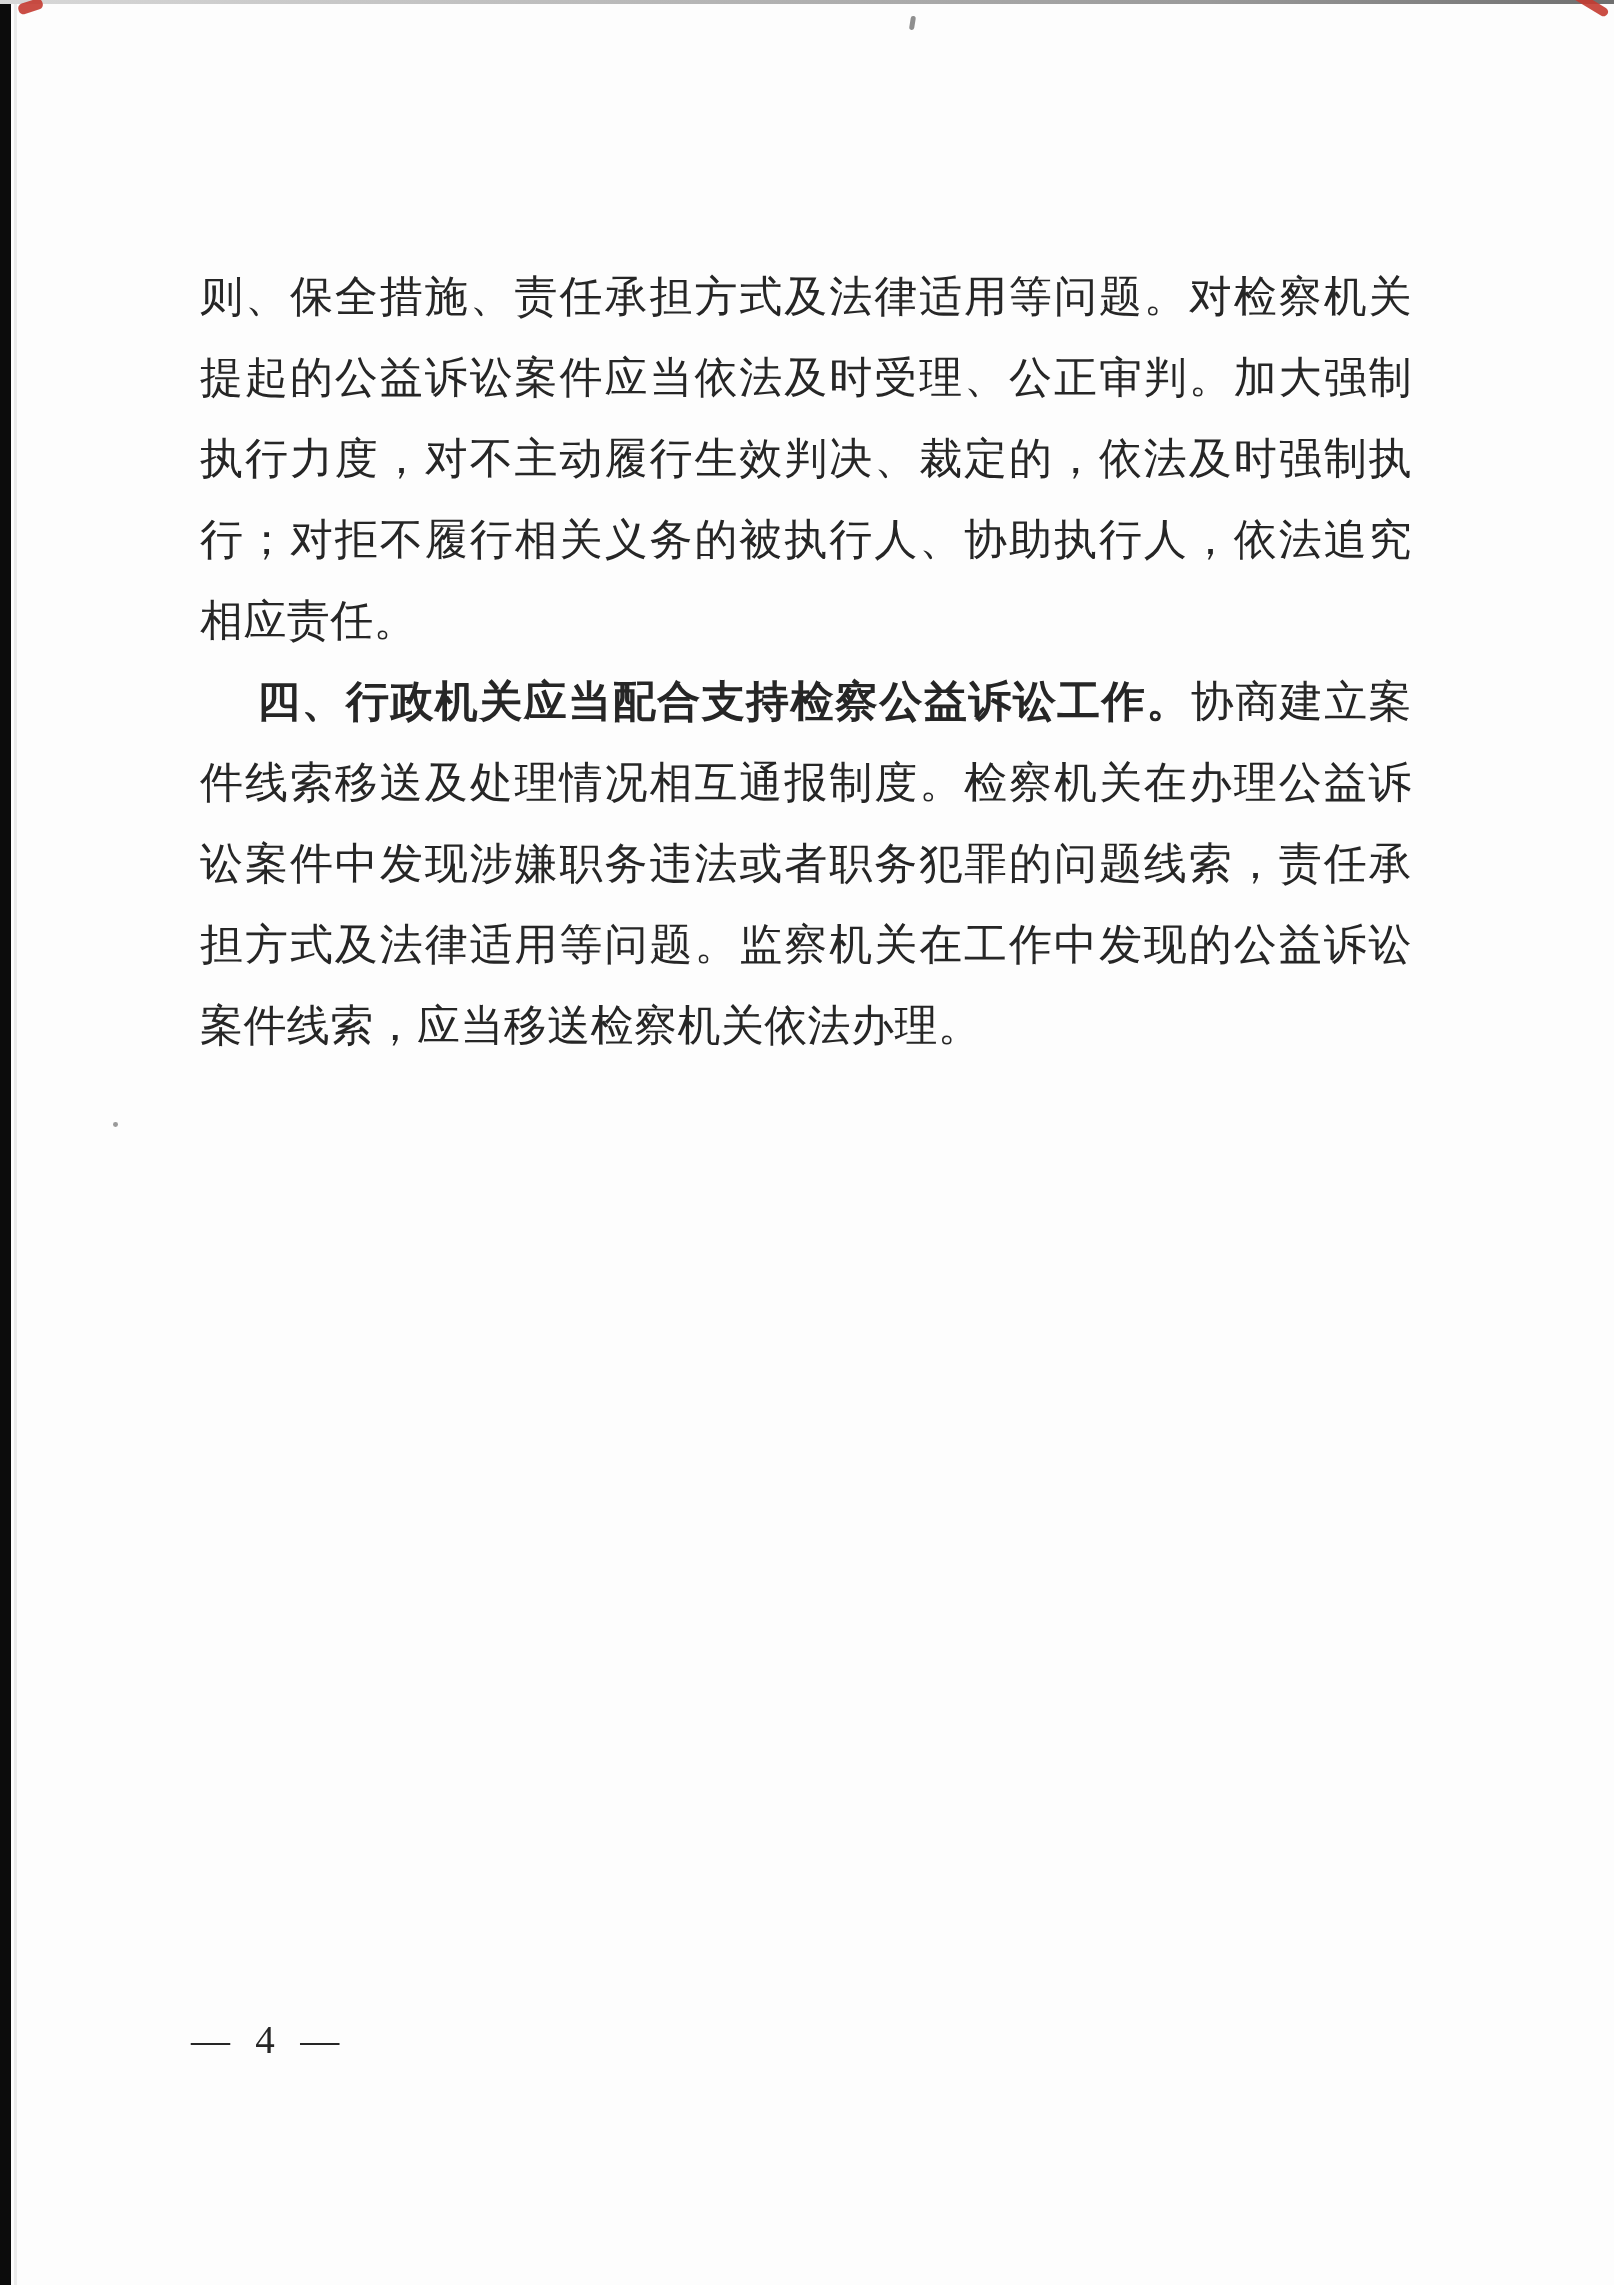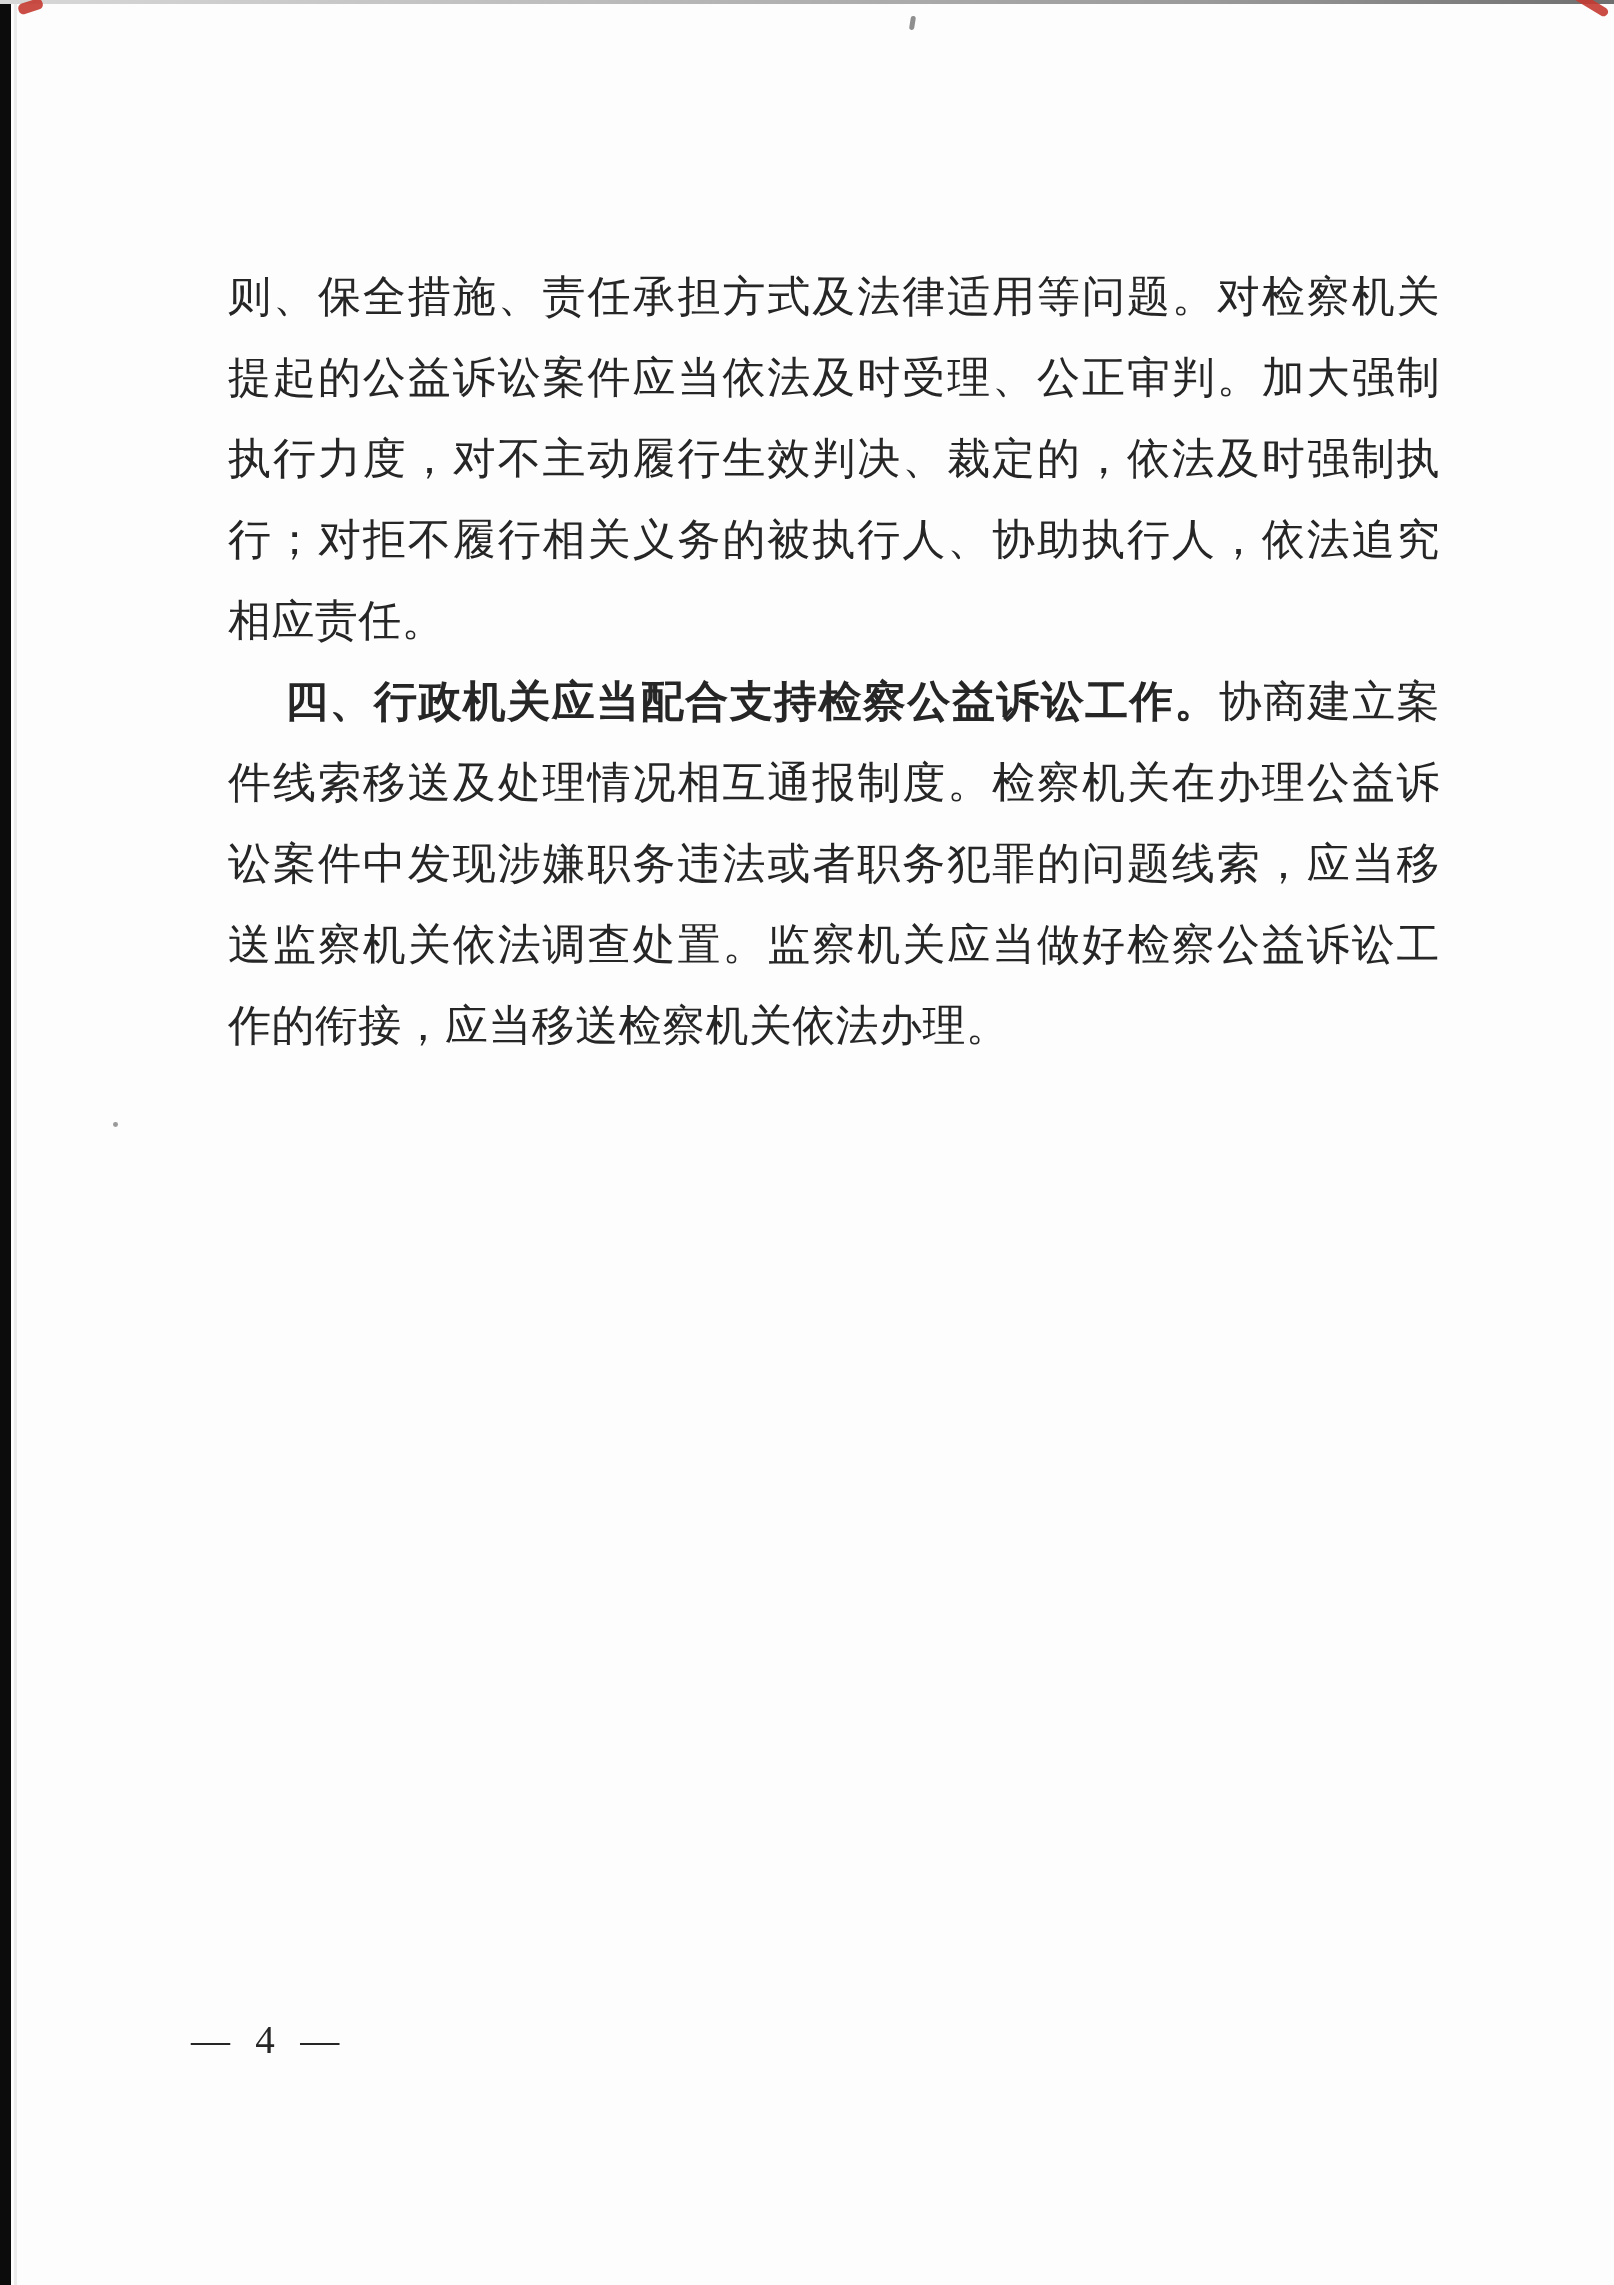--- a/index.html
+++ b/index.html
@@ -68,21 +68,20 @@
   .content {
     position: absolute;
     left: 200px;
     top: 256px;
     width: 1212px;
     font-size: 43px;
     line-height: 81px;
     letter-spacing: 0.4px;
     text-align: justify;
     text-justify: inter-character;
-    margin-left: 28px;
   }
   .content p {
     margin: 0;
     padding: 0;
   }
   .content p.indent { text-indent: 57px; }
   .seg-head {
     font-family: "Liberation Sans", sans-serif;
     font-weight: 700;
   }
@@ -103,18 +102,18 @@
   <div class="scan-strip-left" style="background: rgb(12, 12, 12);"></div>
   <div class="scan-shadow-line"></div>
   <div class="scan-line-top"></div>
   <div class="mark-topleft" style="background: rgb(196, 59, 49);"></div>
   <div class="mark-topright" style="background: rgb(196, 59, 49);"></div>
   <div class="speck-top"></div>
   <div class="speck-margin"></div>
 
   <main class="content" id="paragraphs" style="color: rgb(38, 38, 38);">
       <p class=""><span class="seg-body">则、保全措施、责任承担方式及法律适用等问题。对检察机关提起的公益诉讼案件应当依法及时受理、公正审判。加大强制执行力度，对不主动履行生效判决、裁定的，依法及时强制执行；对拒不履行相关义务的被执行人、协助执行人，依法追究相应责任。</span></p>
-      <p class="indent"><span class="seg-head">四、行政机关应当配合支持检察公益诉讼工作。</span><span class="seg-body">协商建立案件线索移送及处理情况相互通报制度。检察机关在办理公益诉讼案件中发现涉嫌职务违法或者职务犯罪的问题线索，应当移送监察机关依法调查处置。监察机关应当做好检察公益诉讼工作的衔接，应当移送检察机关依法办理。</span></p>
+      <p class="indent"><span class="seg-head">四、行政机关应当配合支持检察公益诉讼工作。</span><span class="seg-body">协商建立案件线索移送及处理情况相互通报制度。检察机关在办理公益诉讼案件中发现涉嫌职务违法或者职务犯罪的问题线索，责任承担方式及法律适用等问题。监察机关在工作中发现的公益诉讼案件线索，应当移送检察机关依法办理。</span></p>
     </main>
 
   <div class="footer" style="color: rgb(38, 38, 38);">— 4 —</div>
 </div>
 
 
 </body></html>

